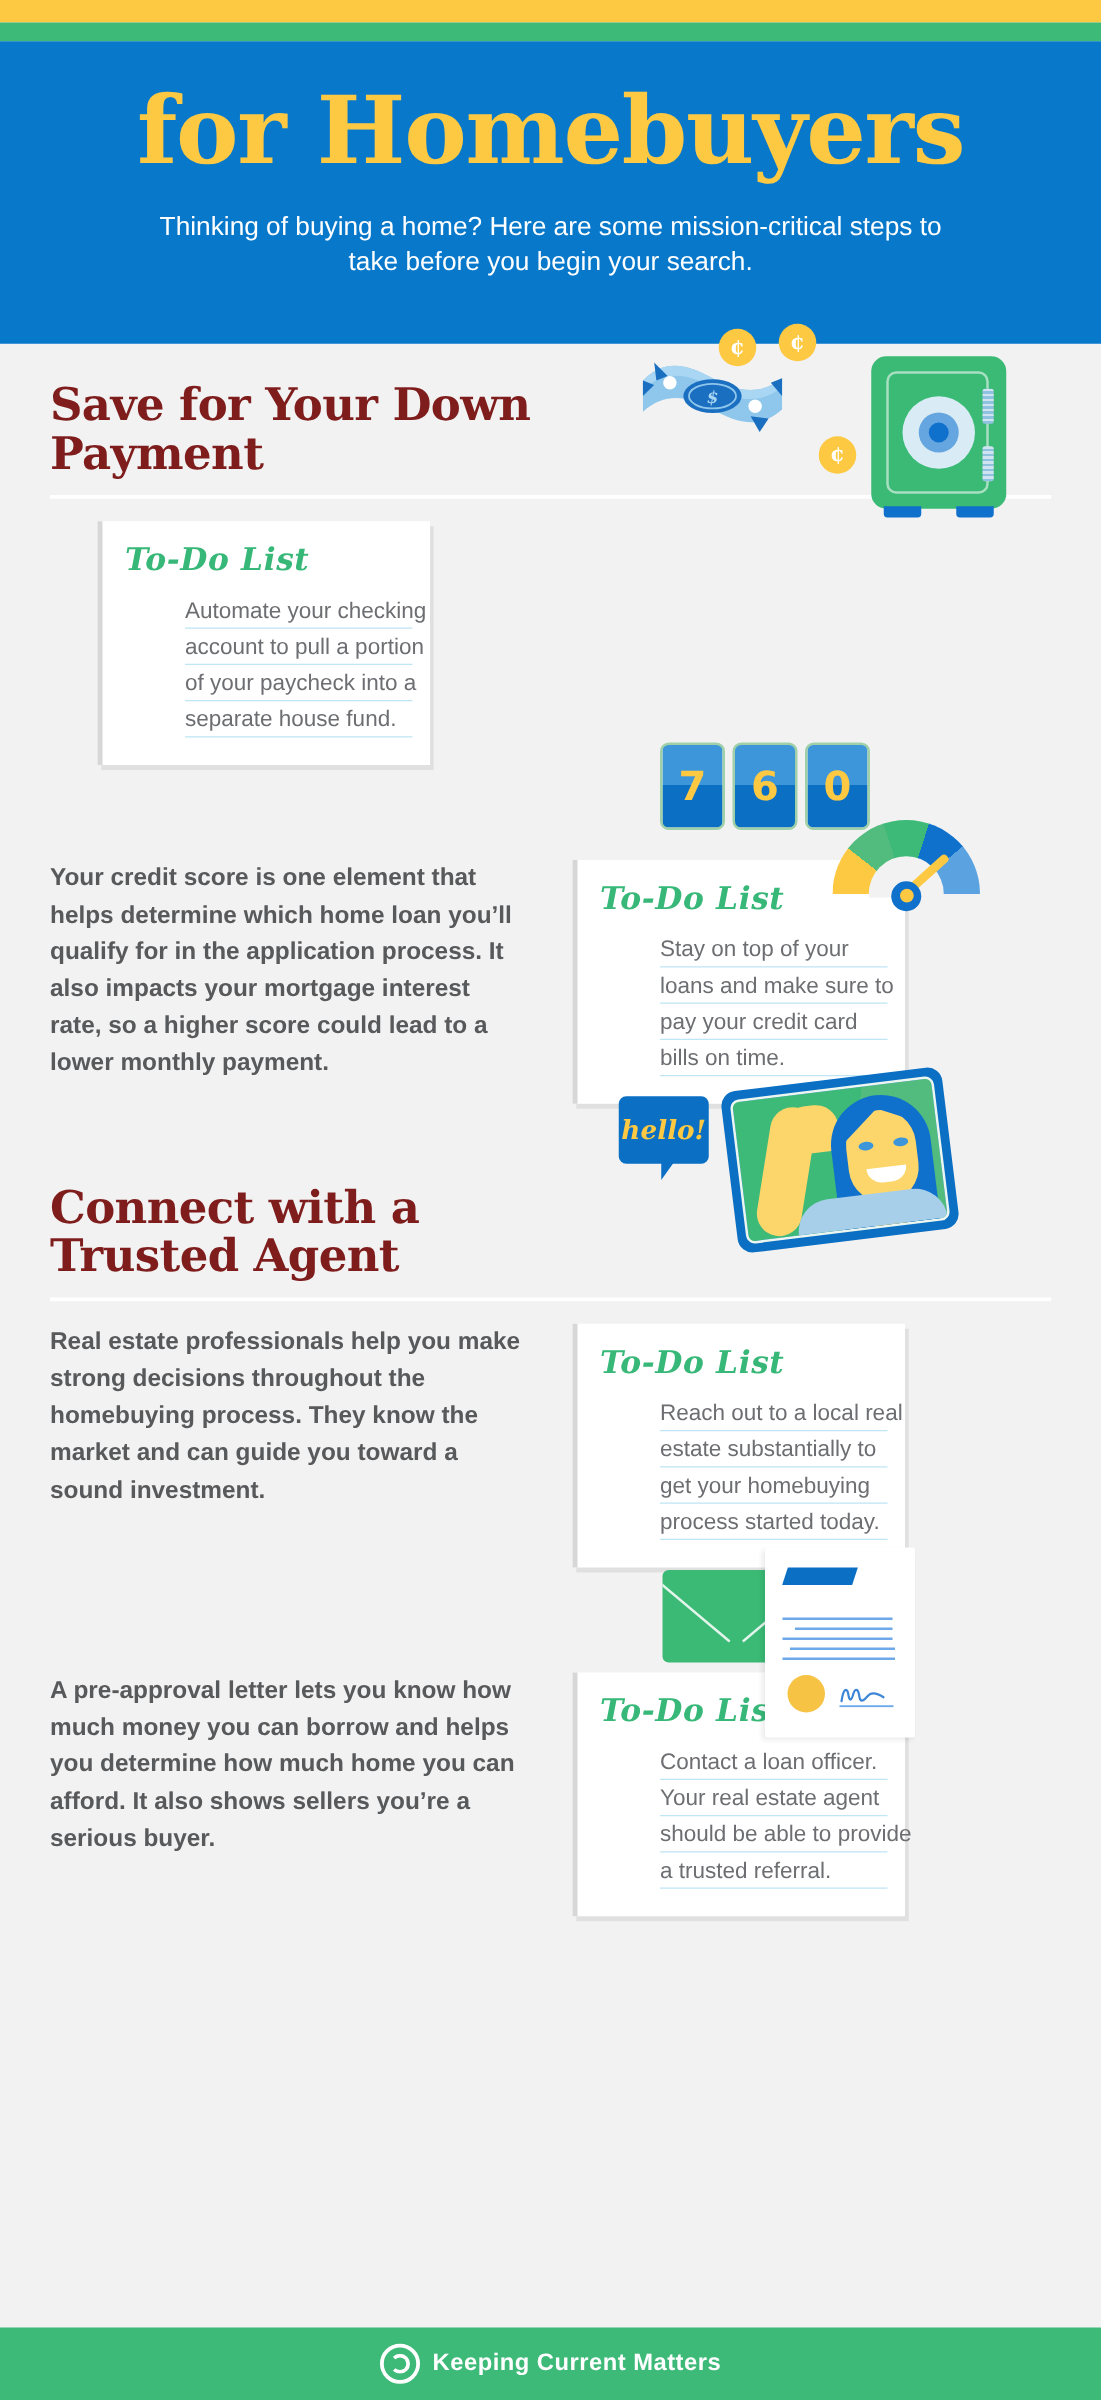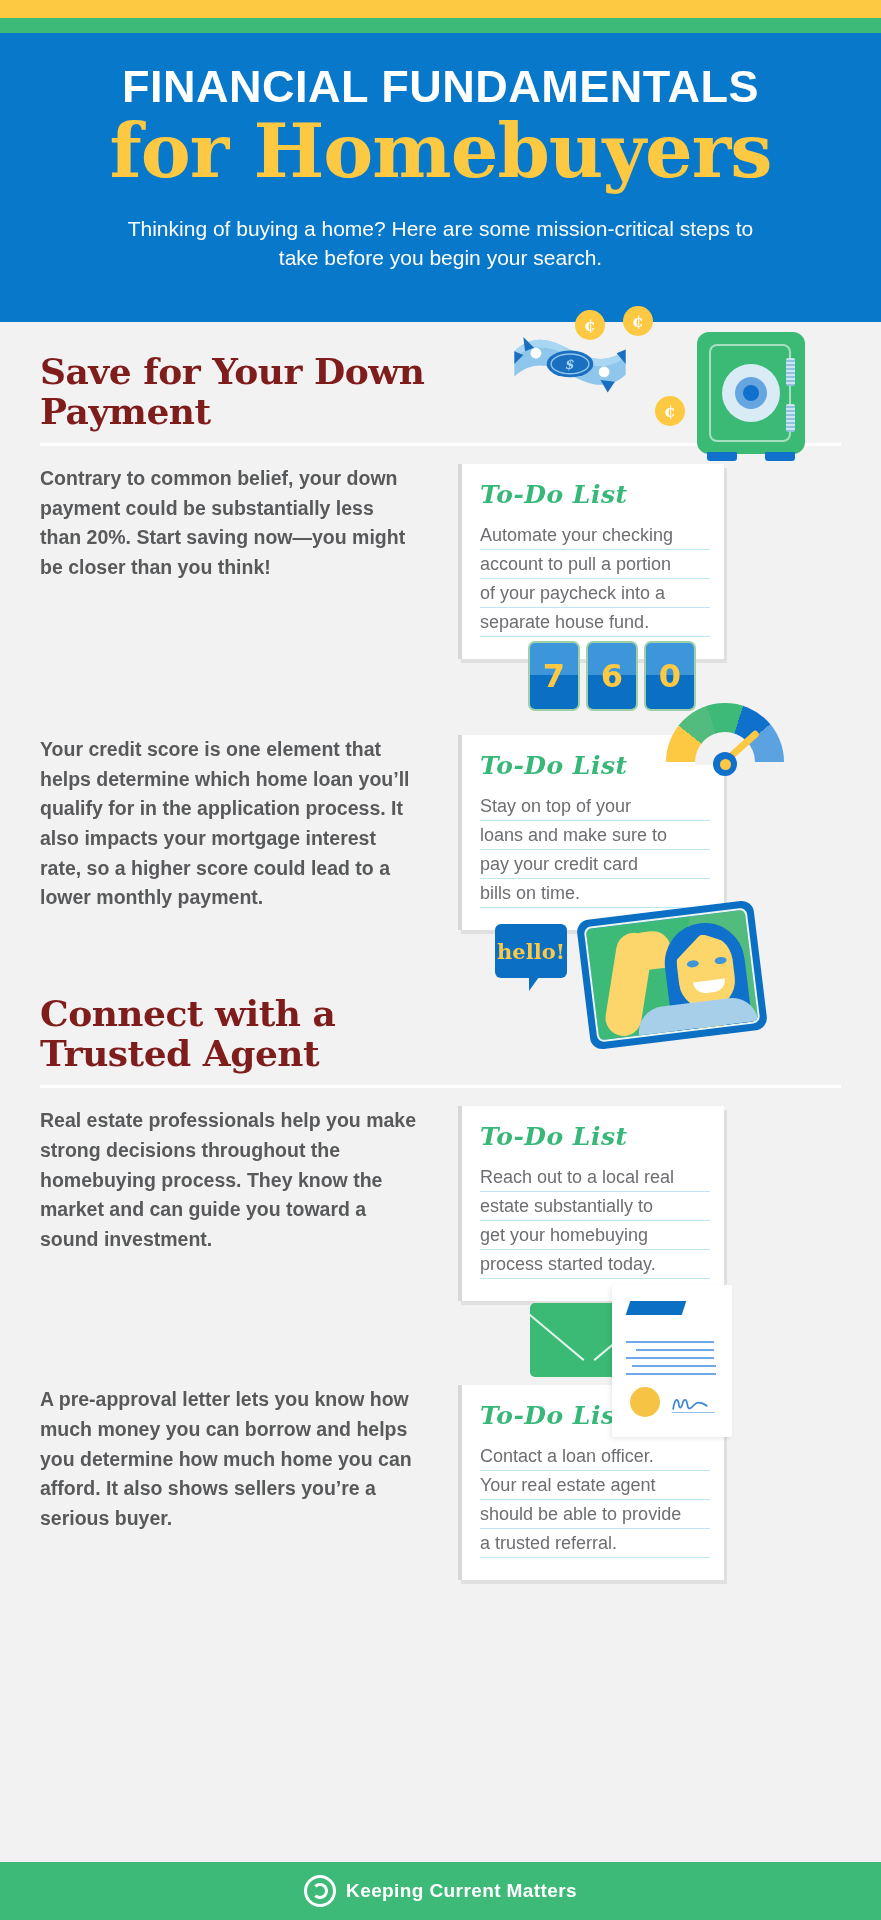--- a/index.html
+++ b/index.html
@@ -108,20 +108,21 @@
     letter-spacing:0.5px;
   }
   .todo-lines{margin:0;}
   .todo-line{
     font-size:18px;
     line-height:1.0;
     color:#6d6e71;
     border-bottom:1.5px solid #bfe6f5;
     padding:5px 0 5px 0;
     white-space:nowrap;
+    margin-left:48px;
   }
 
   
   .art{position:absolute;pointer-events:none;}
 
   
   .bill{
     position:absolute;left:0px;top:18px;width:130px;height:70px;
   }
   .coin{
@@ -186,21 +187,21 @@
     position:absolute;left:50%;bottom:-11px;transform:translateX(-50%);
     width:24px;height:24px;border-radius:50%;background:#1071cd;
     display:flex;align-items:center;justify-content:center;
   }
   .needle-hub i{width:11px;height:11px;border-radius:50%;background:#fdc943;display:block;}
 
   
   .bubble{
     position:absolute;width:72px;height:54px;background:#0b6fc4;border-radius:6px;
     display:flex;align-items:center;justify-content:center;
-    color:#fdc943;font-family:"DejaVu Serif",serif;font-weight:bold;font-size:21px;
+    color:#fdc943;font-family:"DejaVu Serif",serif;font-style:italic;font-weight:bold;font-size:21px;
   }
   .bubble:after{
     content:"";position:absolute;left:34px;bottom:-13px;
     border-left:10px solid #0b6fc4;border-bottom:14px solid transparent;
   }
   .photo{
     position:absolute;width:178px;height:130px;border-radius:12px;
     background:#0b6fc4;transform:rotate(-7deg);padding:7px;box-sizing:border-box;
   }
   .photo-in{
@@ -252,33 +253,31 @@
 </style>
 </head>
 <body>
 
 <div class="page">
 
   <div class="stripe-yellow"></div>
   <div class="stripe-green"></div>
 
   <div class="header">
-    <h1>FINANCIAL FUNDAMENTALS</h1>
     <h2>for Homebuyers</h2>
     <p>Thinking of buying a home? Here are some mission-critical steps to take before you begin your search.</p>
   </div>
 
   <div class="section" style="padding-top:24px;">
     <div class="sec-head">
       <h3 class="sec-title">Save for Your Down Payment</h3>
       <div class="divider"></div>
     </div>
 
     <div class="sec-body">
-      <div class="sec-text">Contrary to common belief, your down payment could be substantially less than 20%. Start saving now—you might be closer than you think!</div>
       <div class="todo-wrap">
         <div class="todo">
           <div class="todo-title">To-Do List</div>
           <div class="todo-lines">
             <div class="todo-line">Automate your checking</div>
             <div class="todo-line">account to pull a portion</div>
             <div class="todo-line">of your paycheck into a</div>
             <div class="todo-line">separate house fund.</div>
           </div>
         </div>

